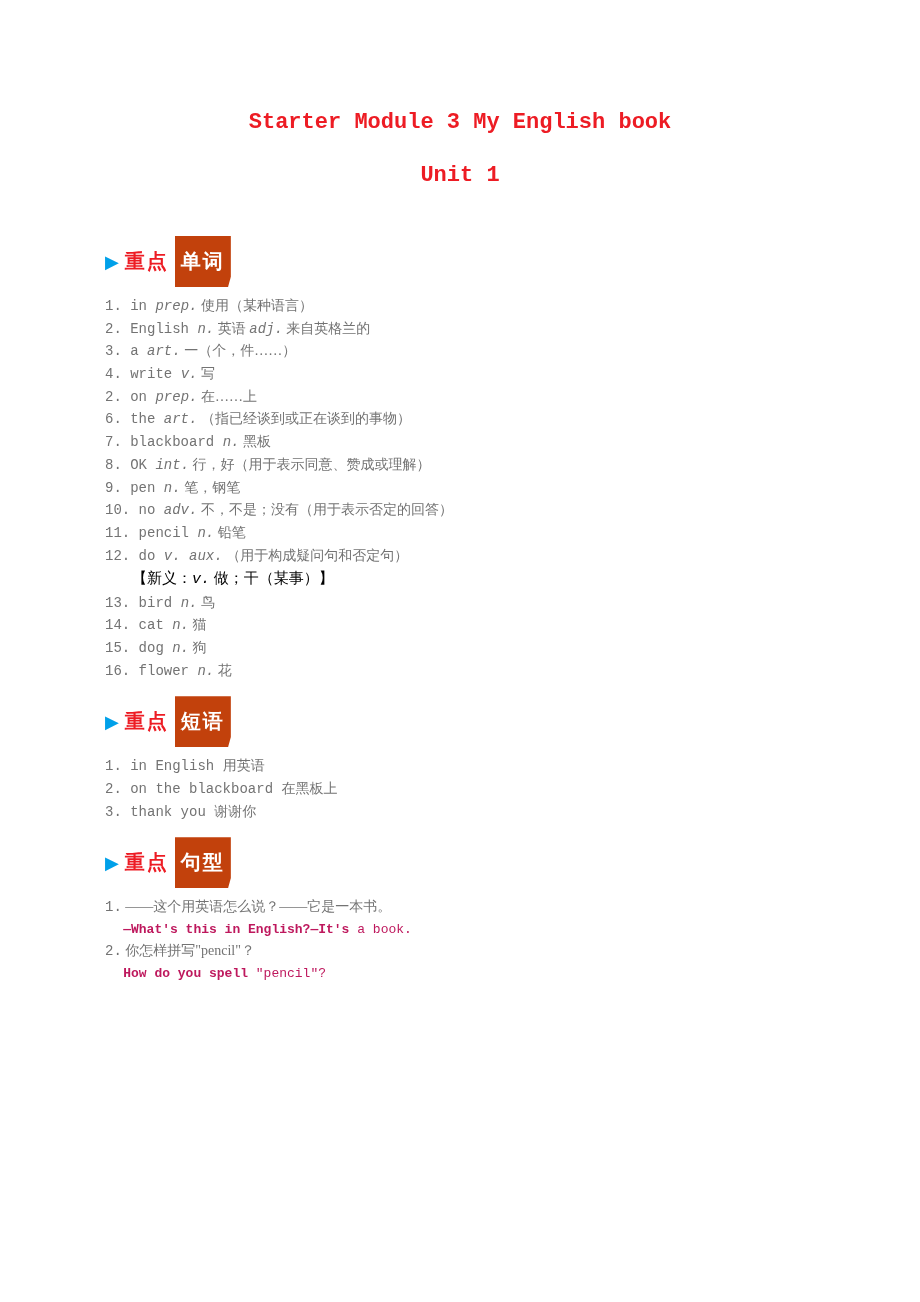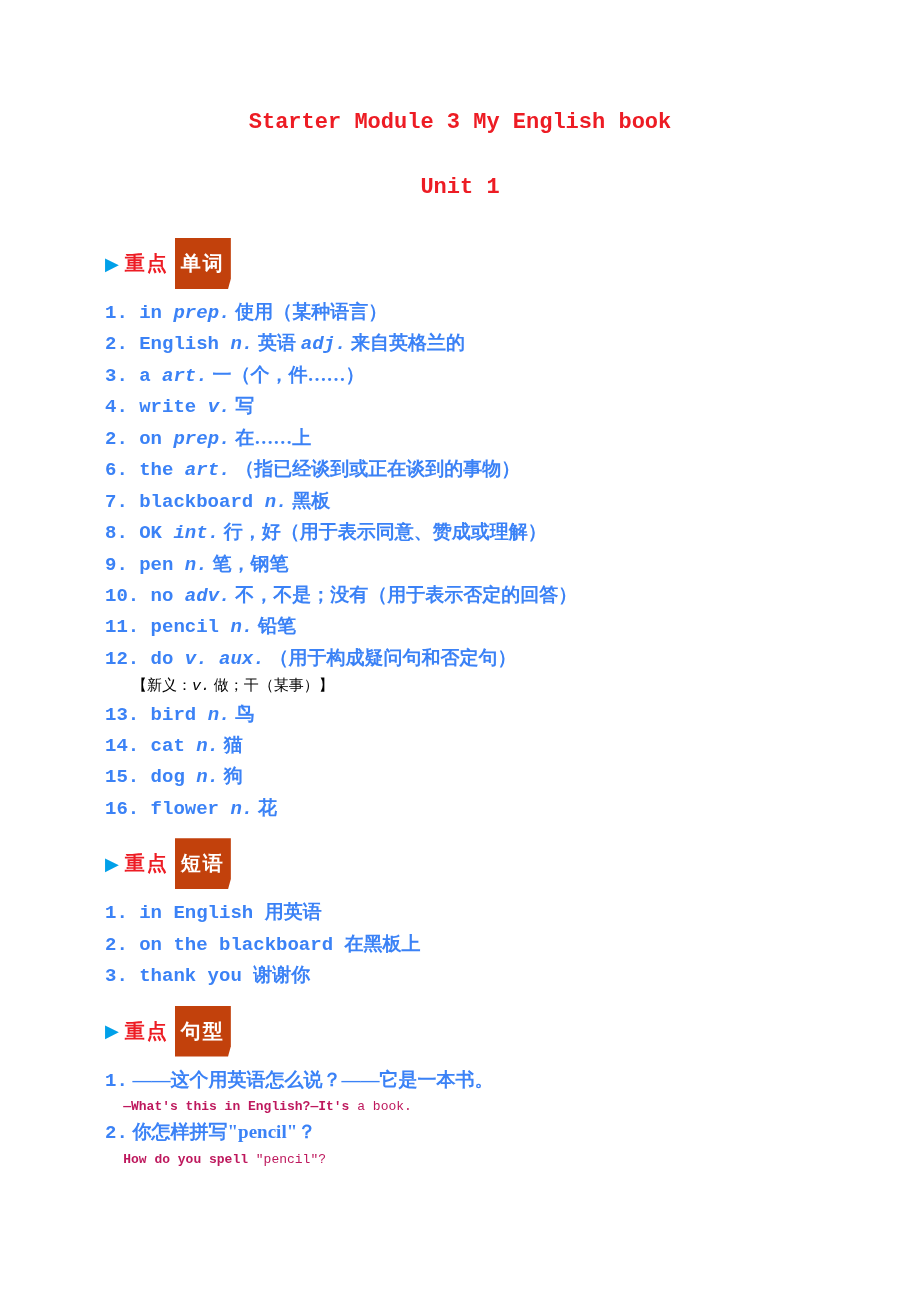--- a/index.html
+++ b/index.html
@@ -13,29 +13,29 @@
     padding: 110px 105px 60px 105px;
     width: 920px;
     box-sizing: border-box;
   }
   .title {
     text-align: center;
     color: #ed1c24;
     font-size: 22px;
     font-weight: bold;
     font-family: Consolas, "Courier New", monospace;
-    margin-bottom: 40px;
+    margin-bottom: 28px;
   }
   .subtitle {
     text-align: center;
     color: #ed1c24;
     font-size: 22px;
     font-weight: bold;
     font-family: Consolas, "Courier New", monospace;
-    margin-bottom: 38px;
+    margin-bottom: 48px;
   }
   .section-header {
     display: flex;
     align-items: center;
     margin: 14px 0 8px 0;
   }
   .arrow {
     color: #00a0e9;
     font-size: 18px;
     margin-right: 6px;
@@ -53,24 +53,23 @@
     background: #c2410c;
     color: #ffffff;
     font-family: "SimHei", "黑体", sans-serif;
     font-size: 20px;
     font-weight: bold;
     letter-spacing: 2px;
     padding: 12px 6px;
     clip-path: polygon(0 0, 100% 0, 100% 80%, 95% 100%, 0 100%);
   }
   .entry {
-    font-size: 19px;
+    font-size: 14px;
     line-height: 1.55;
-    color: #3b82f6;
-    font-weight: bold;
+    color: #737373;
   }
   .word {
     font-family: Consolas, "Courier New", monospace;
   }
   .pos {
     font-family: Consolas, "Courier New", monospace;
     font-style: italic;
   }
   .cn {
     font-family: "SimSun", "宋体", serif;

